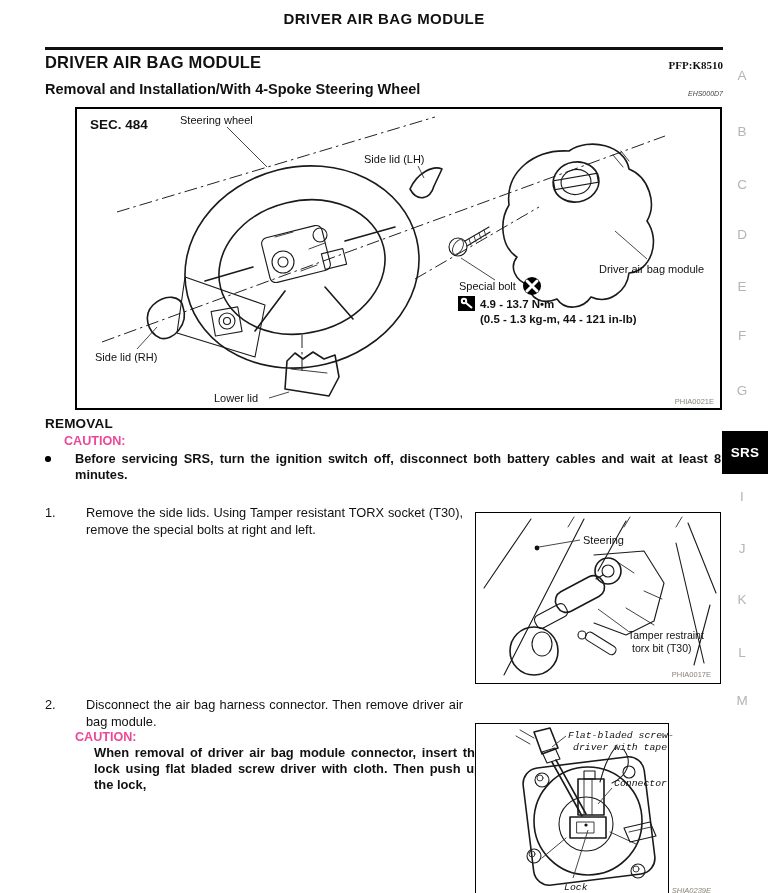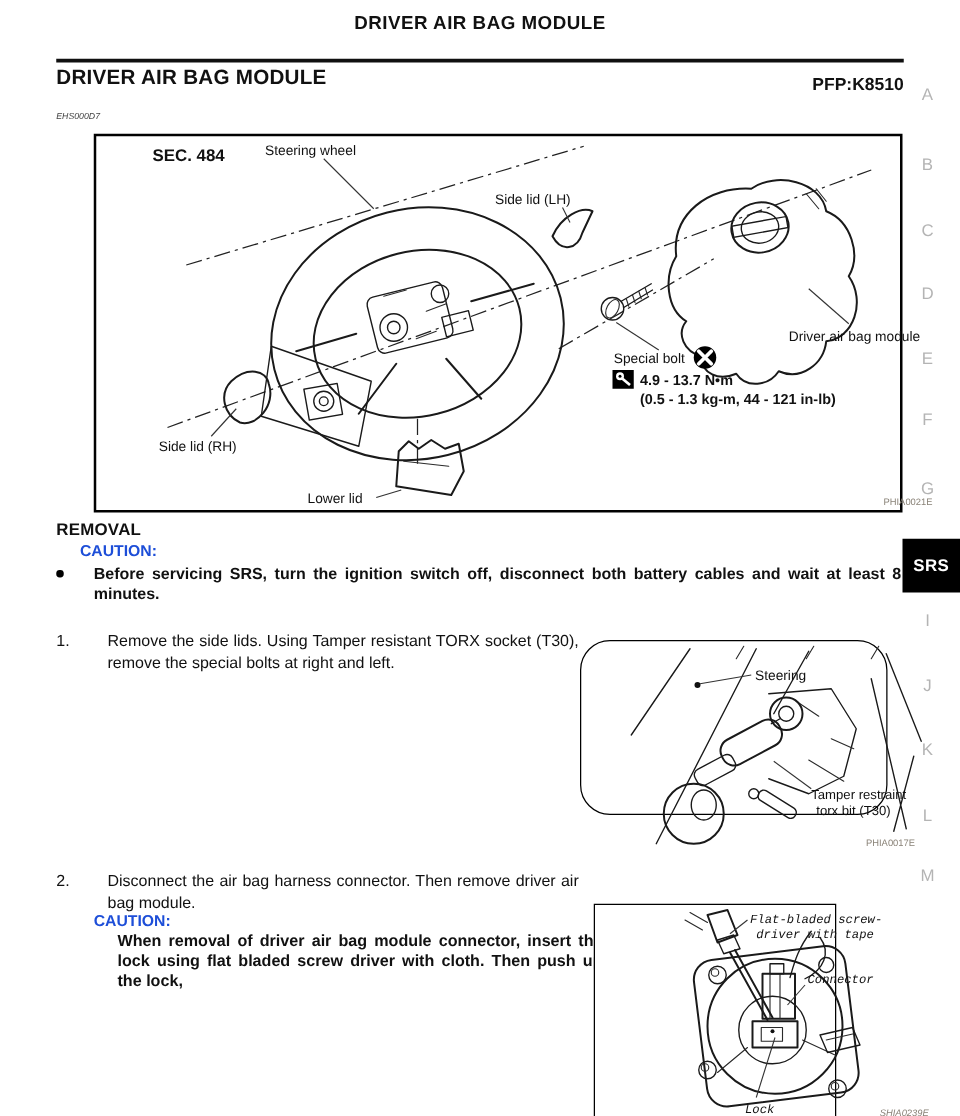--- a/index.html
+++ b/index.html
@@ -14,43 +14,43 @@
   .page { position:absolute; left:0; top:0; width:768px; height:893px; background:#fff; }
 
   .top-title {
     position:absolute; left:0; top:10px; width:768px;
     text-align:center; font-size:15px; font-weight:bold; letter-spacing:.4px;
   }
   .top-rule { position:absolute; left:45px; top:47px; width:678px; height:3px; background:#101010; }
 
   .section-row { position:absolute; left:45px; top:53px; width:678px; display:flex; justify-content:space-between; align-items:flex-start; }
   .section-title { font-size:16.5px; font-weight:bold; letter-spacing:.2px; }
-  .pfp-code { font-size:14px; font-weight:bold; padding-top:6px; }
+  .pfp-code { font-size:11px; font-weight:bold; padding-top:6px;font-family:Liberation Serif, serif; }
 
   .subsection-row { position:absolute; left:45px; top:81px; width:678px; display:flex; justify-content:space-between; align-items:flex-start; }
   .subsection-title { font-size:14.5px; font-weight:bold; }
   .subsection-code { font-size:7px; font-style:italic; padding-top:9px; color:#444; }
 
-  .figure { position:absolute; background:#fff; border:2px solid #000;padding-left:32px; }
+  .figure { position:absolute; background:#fff; border:2px solid #000; }
   #figure1 { left:75px; top:107px; width:647px; height:303px; }
-  #figure2 { left:464px; top:512px; width:246px; height:140px; border-width:1.5px;border-radius:24px; }
+  #figure2 { left:475px; top:512px; width:246px; height:172px; border-width:1.5px; }
   #figure3 { left:475px; top:723px; width:194px; height:176px; border-width:1.5px;font-style:italic; }
   .figure svg { display:block; }
 
   svg text { font-family:"Liberation Sans", sans-serif; fill:#111; }
   svg .mono { font-family:"Liberation Mono","DejaVu Sans Mono", monospace; }
   svg .figcode { font-size:7.5px; fill:#8a8378; }
   .ln  { fill:none; stroke:#1a1a1a; stroke-width:1.6; stroke-linecap:round; stroke-linejoin:round; }
   .ln2 { fill:none; stroke:#1a1a1a; stroke-width:1.1; stroke-linecap:round; stroke-linejoin:round; }
   .ln3 { fill:none; stroke:#2a2a2a; stroke-width:0.9; stroke-linecap:round; stroke-linejoin:round; }
   .dashdot { fill:none; stroke:#222; stroke-width:1; stroke-dasharray:13 4 2.5 4; }
   .leader { fill:none; stroke:#333; stroke-width:0.9; }
 
   .removal-heading { position:absolute; left:45px; top:416px; font-size:13.5px; font-weight:bold; letter-spacing:.2px;text-align:center; }
-  .caution-label { color:#1d4ed8; font-weight:bold; font-size:12.6px; }
+  .caution-label { color:#ec4899; font-weight:bold; font-size:12.6px; }
   #caution1 { position:absolute; left:64px; top:434px; }
 
   .bullets { position:absolute; left:45px; top:451px; width:676px; }
   .bullet { display:flex; margin-bottom:7px; }
   .bullet .dot { width:30px; flex:0 0 30px; padding-top:5px; }
   .bullet .dot i { display:block; width:5.5px; height:5.5px; background:#000; border-radius:50%; }
   .bullet .btxt { flex:1; font-weight:bold; font-size:12.8px; line-height:16px; text-align:justify; }
 
   .step { position:absolute; display:flex; width:418px; left:45px; }
   #step1 { top:505px; }
@@ -81,20 +81,21 @@
 
   <div class="top-title">DRIVER AIR BAG MODULE</div>
   <div class="top-rule"></div>
 
   <div class="section-row">
     <div class="section-title">DRIVER AIR BAG MODULE</div>
     <div class="pfp-code">PFP:K8510</div>
   </div>
 
   <div class="subsection-row">
+    <div class="subsection-title">Removal and Installation/With 4-Spoke Steering Wheel</div>
     <div class="subsection-code">EHS000D7</div>
   </div>
 
   <div class="figure" id="figure1">
     <svg width="643" height="299" viewBox="0 0 643 299">
 
       <path class="dashdot" d="M40,103 L358,8"></path>
       <path class="dashdot" d="M25,233 L588,27"></path>
       <path class="dashdot" d="M338,170 L462,98"></path>
       <path class="dashdot" d="M225,226 L225,262"></path>

